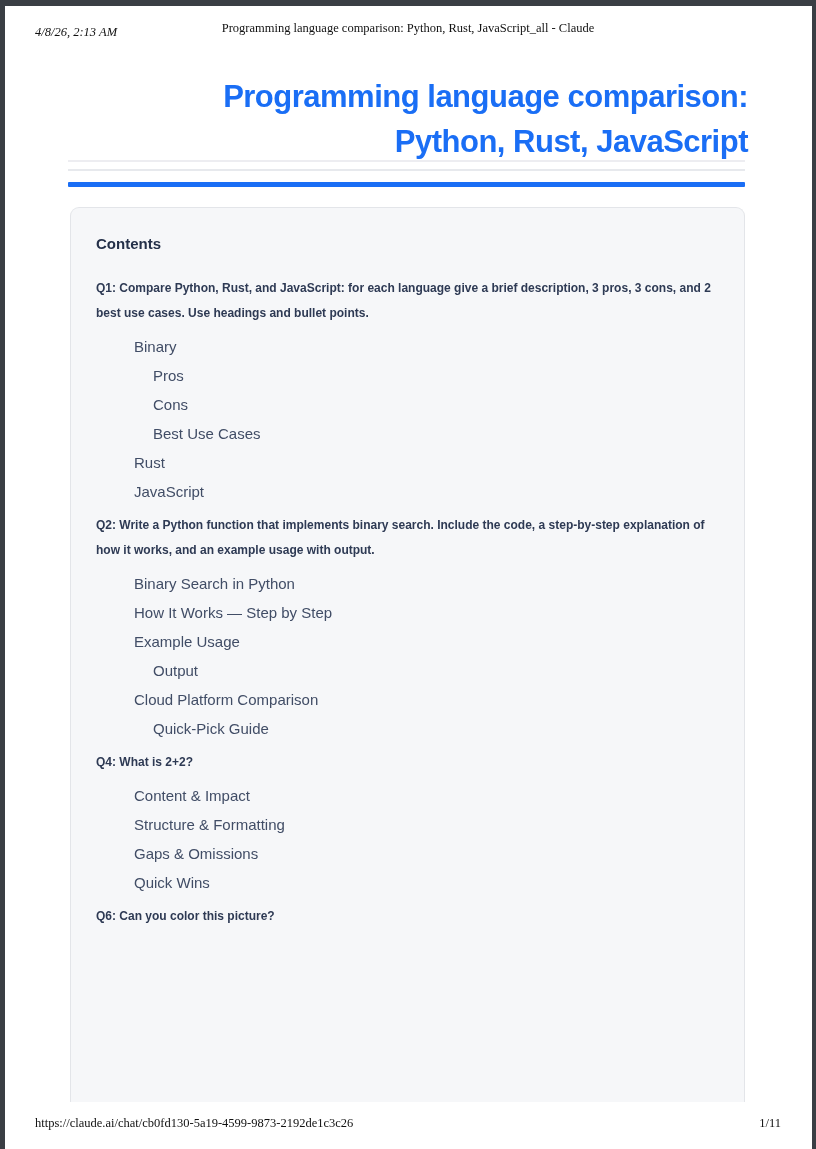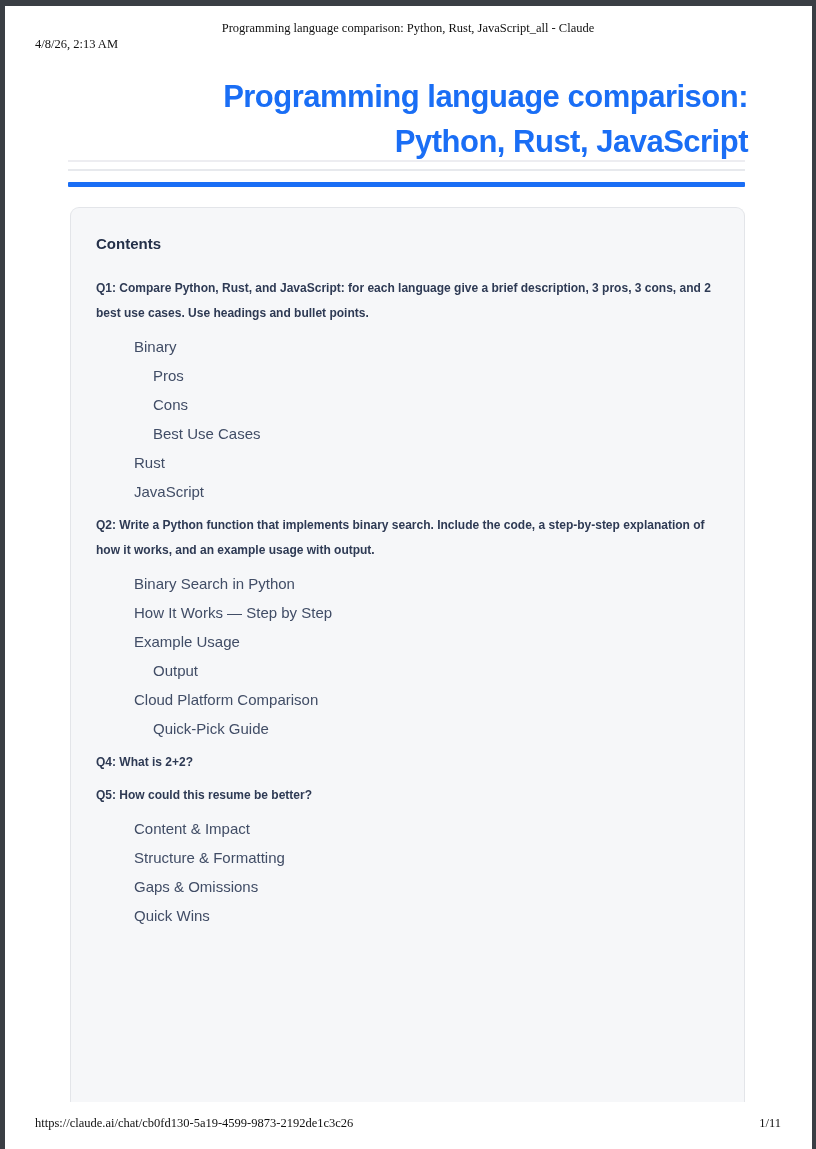--- a/index.html
+++ b/index.html
@@ -15,21 +15,21 @@
   
   .frame-top    { position: absolute; left: 0; top: 0; width: 816px; height: 6px; background: #3a3e44; z-index: 5; }
   .frame-left   { position: absolute; left: 0; top: 0; width: 5px; height: 1149px; background: #3a3e44; z-index: 5; }
   .frame-right  { position: absolute; right: 0; top: 0; width: 4px; height: 1149px; background: #3a3e44; z-index: 5; }
 
   
   .print-header {
     position: absolute; left: 0; top: 21px; width: 816px; height: 16px;
     font-family: "Liberation Serif", serif; font-size: 12.5px; color: #111111;
   }
-  .ph-timestamp { position: absolute; left: 35px; top: 16px; white-space: nowrap; }
+  .ph-timestamp { position: absolute; left: 35px; top: 4px; white-space: nowrap; font-style: italic; }
   .ph-doctitle  { position: absolute; left: 0; top: 0; width: 100%; text-align: center; white-space: nowrap; }
   .print-footer {
     position: absolute; left: 0; top: 1116px; width: 816px; height: 16px;
     font-family: "Liberation Serif", serif; font-size: 12.5px; color: #111111;
   }
   .pf-url  { position: absolute; left: 35px; top: 0; white-space: nowrap; }
   .pf-page { position: absolute; right: 35px; top: 0; white-space: nowrap; }
 
   
   .doc-title {
@@ -100,25 +100,25 @@
         <div class="toc-entry lvl-1">Rust</div>
         <div class="toc-entry lvl-1">JavaScript</div>
         <div class="toc-entry lvl-0 q">Q2: Write a Python function that implements binary search. Include the code, a step-by-step explanation of how it works, and an example usage with output.</div>
         <div class="toc-entry lvl-1">Binary Search in Python</div>
         <div class="toc-entry lvl-1">How It Works — Step by Step</div>
         <div class="toc-entry lvl-1">Example Usage</div>
         <div class="toc-entry lvl-2">Output</div>
         <div class="toc-entry lvl-1">Cloud Platform Comparison</div>
         <div class="toc-entry lvl-2">Quick-Pick Guide</div>
         <div class="toc-entry lvl-0 q">Q4: What is 2+2?</div>
-        <div class="toc-entry lvl-0 q">Q5: How could this resume be better?</div>
         <div class="toc-entry lvl-1">Content &amp; Impact</div>
         <div class="toc-entry lvl-1">Structure &amp; Formatting</div>
         <div class="toc-entry lvl-1">Gaps &amp; Omissions</div>
         <div class="toc-entry lvl-1">Quick Wins</div>
+        <div class="toc-entry lvl-0 q">Q6: Can you color this picture?</div>
       </div>
   </div>
 
   <div class="print-footer">
     <span class="pf-url">https://claude.ai/chat/cb0fd130-5a19-4599-9873-2192de1c3c26</span>
     <span class="pf-page">1/11</span>
   </div>
 
 </div>
 

